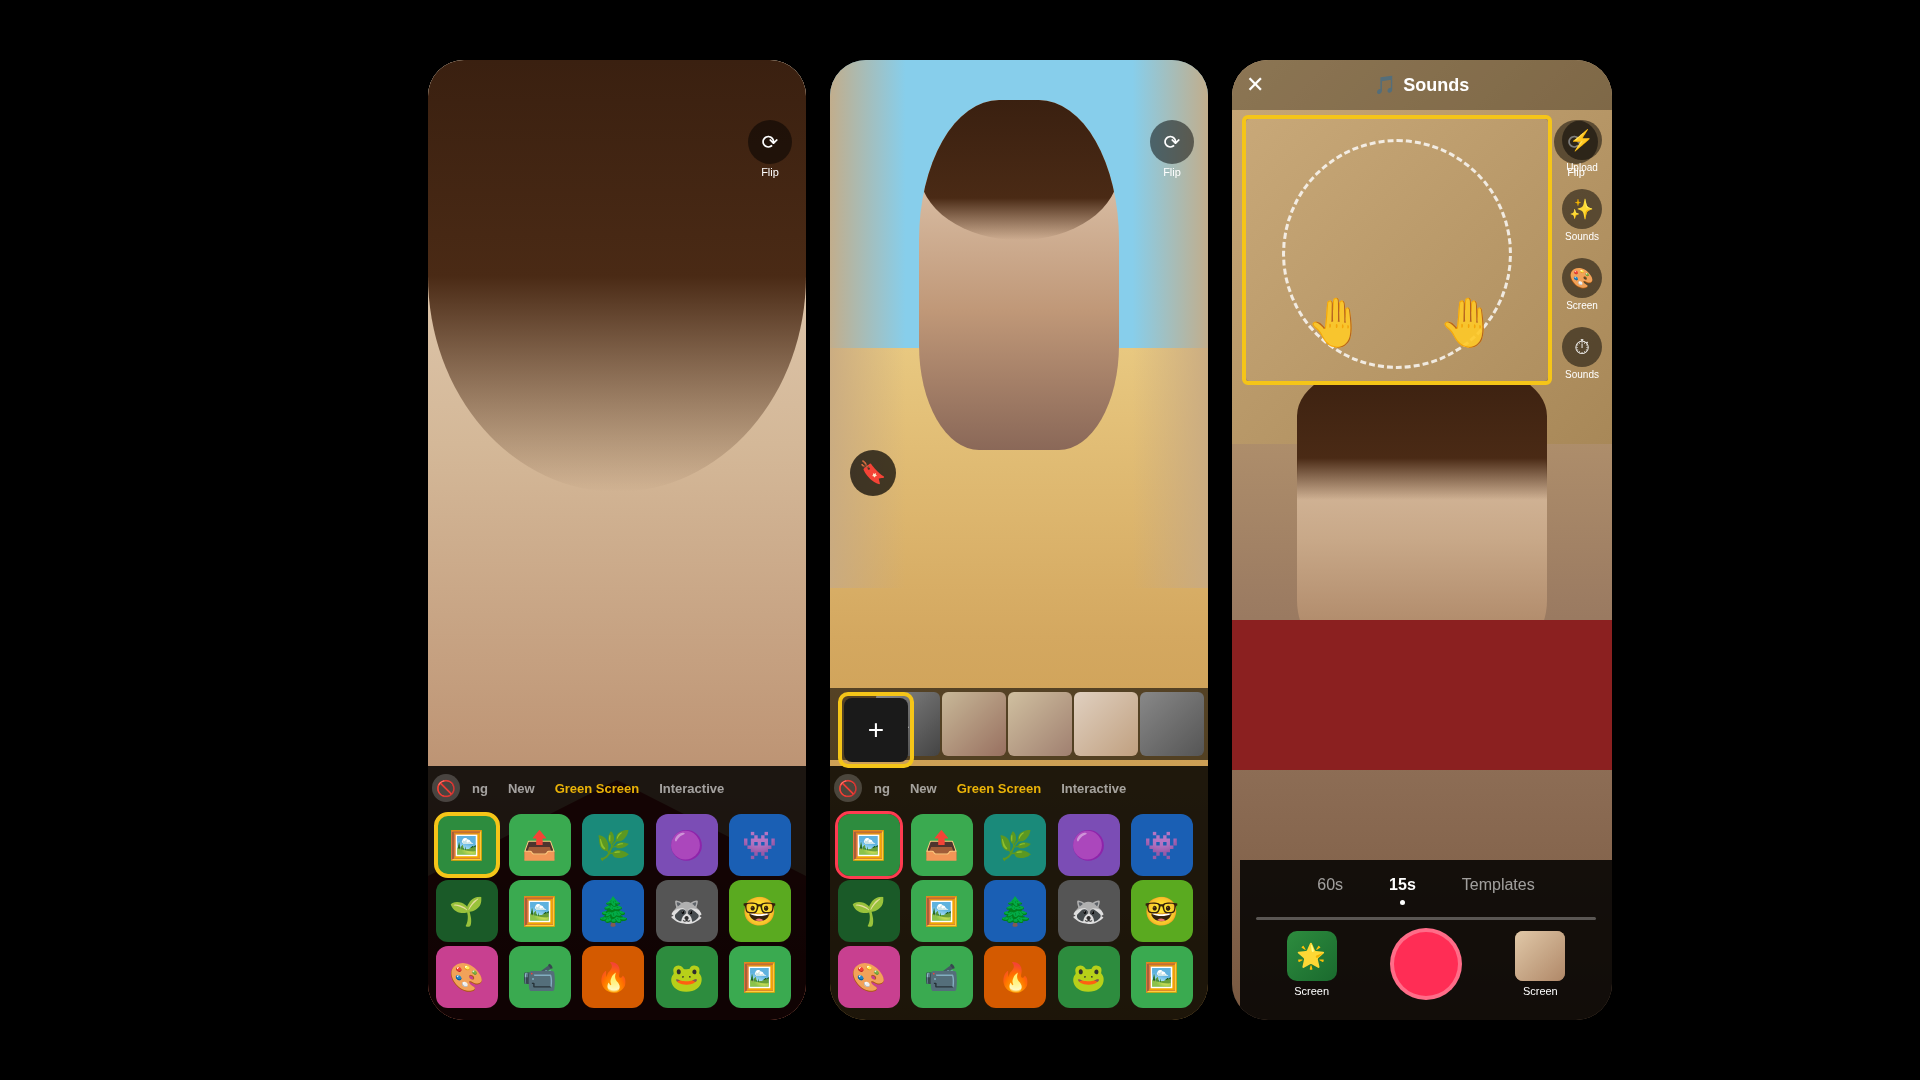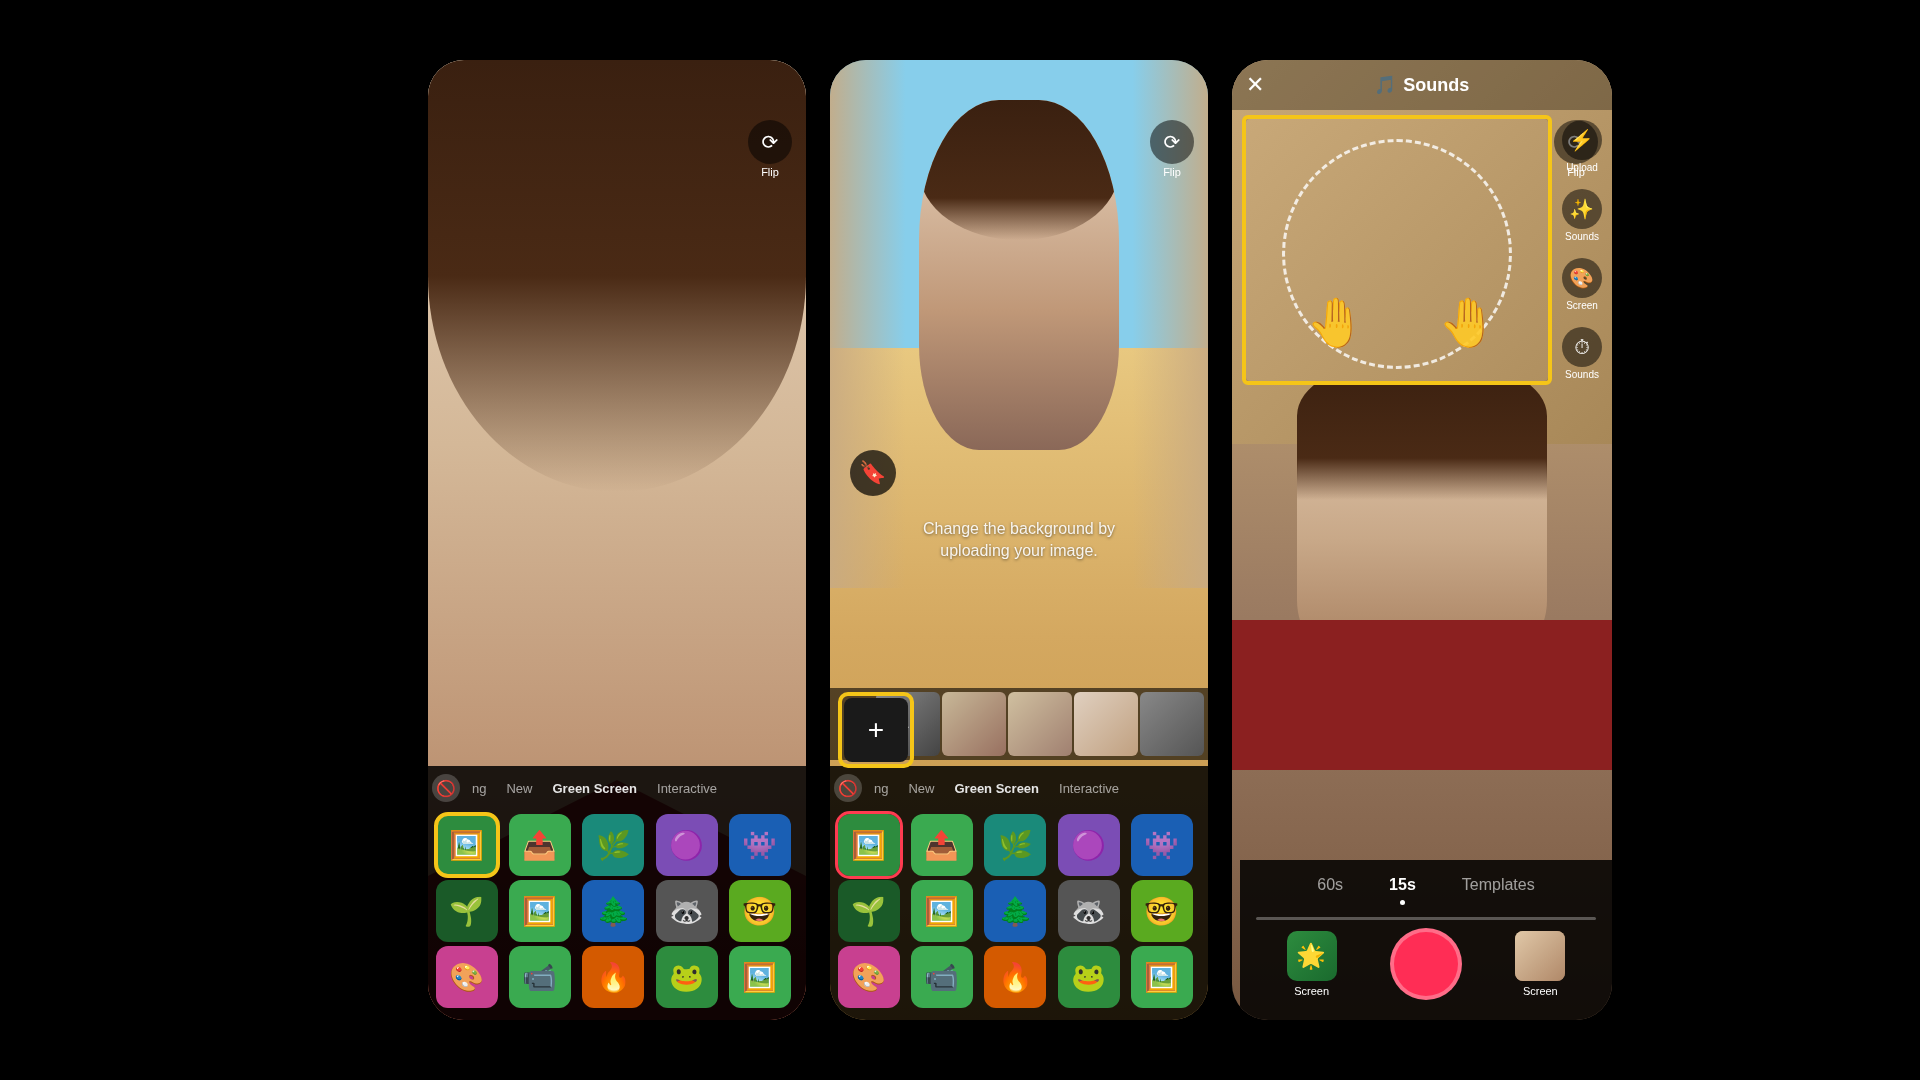--- a/index.html
+++ b/index.html
@@ -86,24 +86,25 @@
       gap: 4px;
       overflow-x: hidden;
     }
 
     .tab-item {
       color: rgba(255,255,255,0.6);
       font-size: 13px;
       padding: 4px 8px;
       white-space: nowrap;
       flex-shrink: 0;
+      font-weight: bold;
     }
 
     .tab-item.active {
-      color: #e5e5e5;
+      color: #eab308;
       font-weight: 600;
     }
 
     .tab-no {
       width: 28px;
       height: 28px;
       border-radius: 50%;
       background: rgba(255,255,255,0.2);
       display: flex;
       align-items: center;
@@ -549,23 +550,20 @@
 
   <div class="phone-panel" style="width:378px;">
 
     <div class="middle-camera-bg">
       <div class="building-overlay"></div>
       <div class="middle-face-sim">
         <div class="middle-hair"></div>
       </div>
     </div>
 
-    <div class="upload-text">
-      Change the background by<br>uploading your image.
-    </div>
 
     <div class="flip-btn">
       <div class="flip-icon-circle">⟳</div>
       <span>Flip</span>
     </div>
 
     <div class="bookmark-btn">🔖</div>
 
     <div style="position:absolute; bottom:252px; left:8px; z-index:15;">
       

